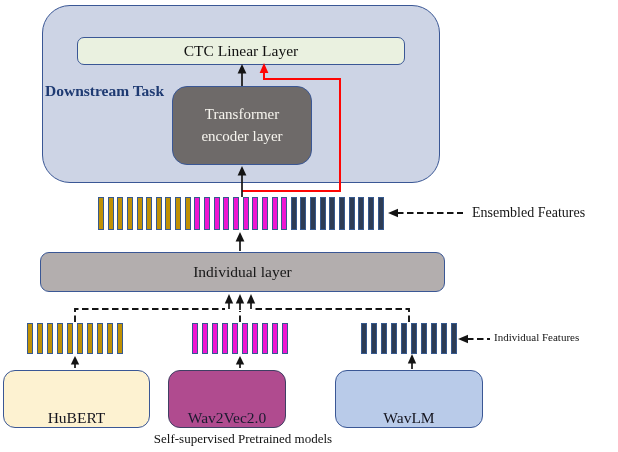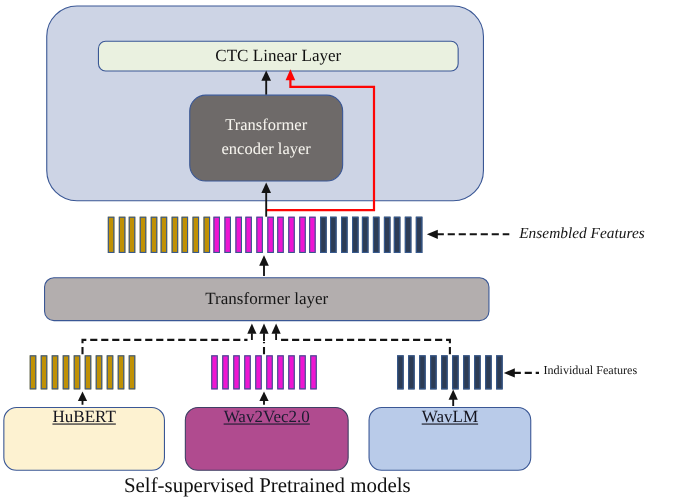--- a/index.html
+++ b/index.html
@@ -9,60 +9,61 @@
     --magenta-bar:#ee15d2; --navy-bar:#2d3c55; --bar-border:#36598e;
     --red-line:#fe0504; --downstream-text:#1e3a72; --arrow-black:#141414;
   }
   html,body{margin:0;padding:0;background:#ffffff;}
   body{font-family:"Liberation Serif","DejaVu Serif",serif;}
   #canvas{position:relative;width:618px;height:452px;background:#ffffff;overflow:hidden;}
 
   .box{position:absolute;box-sizing:border-box;border:1.6px solid var(--box-border);}
   #downstream-box{left:42px;top:5px;width:398px;height:178px;border-radius:28px;background:var(--downstream-fill);}
   #ctc-box{left:77px;top:37px;width:328px;height:28px;border-radius:7px;background:var(--ctc-fill);
-           display:flex;align-items:center;justify-content:center;font-size:15.5px;color:#111;margin-left:12px;}
+           display:flex;align-items:center;justify-content:center;font-size:15.5px;color:#111;}
   #downstream-label{position:absolute;left:45px;top:82px;font-size:15.5px;font-weight:600;color:var(--downstream-text);}
   #transformer-box{left:172px;top:86px;width:140px;height:79px;border-radius:15px;background:var(--transformer-fill);
            display:flex;align-items:center;justify-content:center;text-align:center;
            color:#f7f5ef;font-size:15px;line-height:1.45;padding:0 16px;}
   #concat-box{left:40px;top:252px;width:405px;height:40px;border-radius:9px;background:var(--concat-fill);
            display:flex;align-items:center;justify-content:center;font-size:15.5px;color:#161616;}
 
   .bar-group{position:absolute;display:flex;justify-content:space-between;}
   #ensembled-bars{left:98px;top:197px;width:286px;height:33px;}
   .model-bars{top:323px;width:96px;height:31px;}
   #hubert-bars{left:27px;}
   #wav2vec-bars{left:192px;}
   #wavlm-bars{left:361px;}
   .bar{width:6px;height:100%;box-sizing:border-box;border:1px solid var(--bar-border);}
 
   .feat-label{position:absolute;font-size:14px;color:#151515;white-space:nowrap;}
-  #ensembled-label{left:472px;top:205px;font-style:italic;}
+  #ensembled-label{left:472px;top:205px;}
   #individual-label{left:494px;top:331px;font-size:11px;}
 
-  .model-box{top:370px;height:58px;border-radius:12px;display:flex;align-items:flex-start;justify-content:center;font-size:15.5px;text-decoration:underline;}
+  .model-box{top:370px;height:58px;border-radius:12px;display:flex;align-items:flex-end;justify-content:center;font-size:15.5px;}
   #hubert-box{left:3px;width:147px;background:var(--hubert-fill);color:#14141e;}
-  #wav2vec-box{left:168px;width:149px;background:var(--wav2vec-fill);color:#1b1b30;border-color:#3f3f63;}
+  #wav2vec-box{left:168px;width:118px;background:var(--wav2vec-fill);color:#1b1b30;border-color:#3f3f63;}
   #wavlm-box{left:335px;width:148px;background:var(--wavlm-fill);color:#14141e;}
 
-  #caption{position:absolute;left:60px;top:431px;width:366px;text-align:center;font-size:19px;color:#111;}
+  #caption{position:absolute;left:60px;top:431px;width:366px;text-align:center;font-size:13px;color:#111;}
 
   #arrow-layer{position:absolute;left:0;top:0;width:618px;height:452px;pointer-events:none;}
   .k{stroke:var(--arrow-black);stroke-width:1.7;fill:none;}
   .dash2{stroke:var(--arrow-black);stroke-width:1.9;fill:none;stroke-dasharray:6.5 3.5;}
   .red{stroke:var(--red-line);stroke-width:2;fill:none;}
   .fk{fill:var(--arrow-black);stroke:none;}
   .fr{fill:var(--red-line);stroke:none;}
 </style>
 </head>
 <body>
 
 <div id="canvas">
 
   <div class="box" id="downstream-box"></div>
+  <div id="downstream-label">Downstream Task</div>
 
   <div class="box" id="ctc-box">
     <span>CTC Linear Layer</span>
   </div>
 
   <div class="box" id="transformer-box">
     <span>Transformer encoder layer</span>
   </div>
 
   <div class="bar-group" id="ensembled-bars">
@@ -93,21 +94,21 @@
       <div class="bar" style="background: rgb(45, 60, 85);"></div>
       <div class="bar" style="background: rgb(45, 60, 85);"></div>
       <div class="bar" style="background: rgb(45, 60, 85);"></div>
       <div class="bar" style="background: rgb(45, 60, 85);"></div>
       <div class="bar" style="background: rgb(45, 60, 85);"></div>
       <div class="bar" style="background: rgb(45, 60, 85);"></div>
     </div>
   <div class="feat-label" id="ensembled-label">Ensembled Features</div>
 
   <div class="box" id="concat-box">
-    <span>Transformer layer</span>
+    <span>Individual layer</span>
   </div>
 
   <div class="bar-group model-bars" id="hubert-bars">
       <div class="bar" style="background: rgb(192, 145, 4);"></div>
       <div class="bar" style="background: rgb(192, 145, 4);"></div>
       <div class="bar" style="background: rgb(192, 145, 4);"></div>
       <div class="bar" style="background: rgb(192, 145, 4);"></div>
       <div class="bar" style="background: rgb(192, 145, 4);"></div>
       <div class="bar" style="background: rgb(192, 145, 4);"></div>
       <div class="bar" style="background: rgb(192, 145, 4);"></div>

